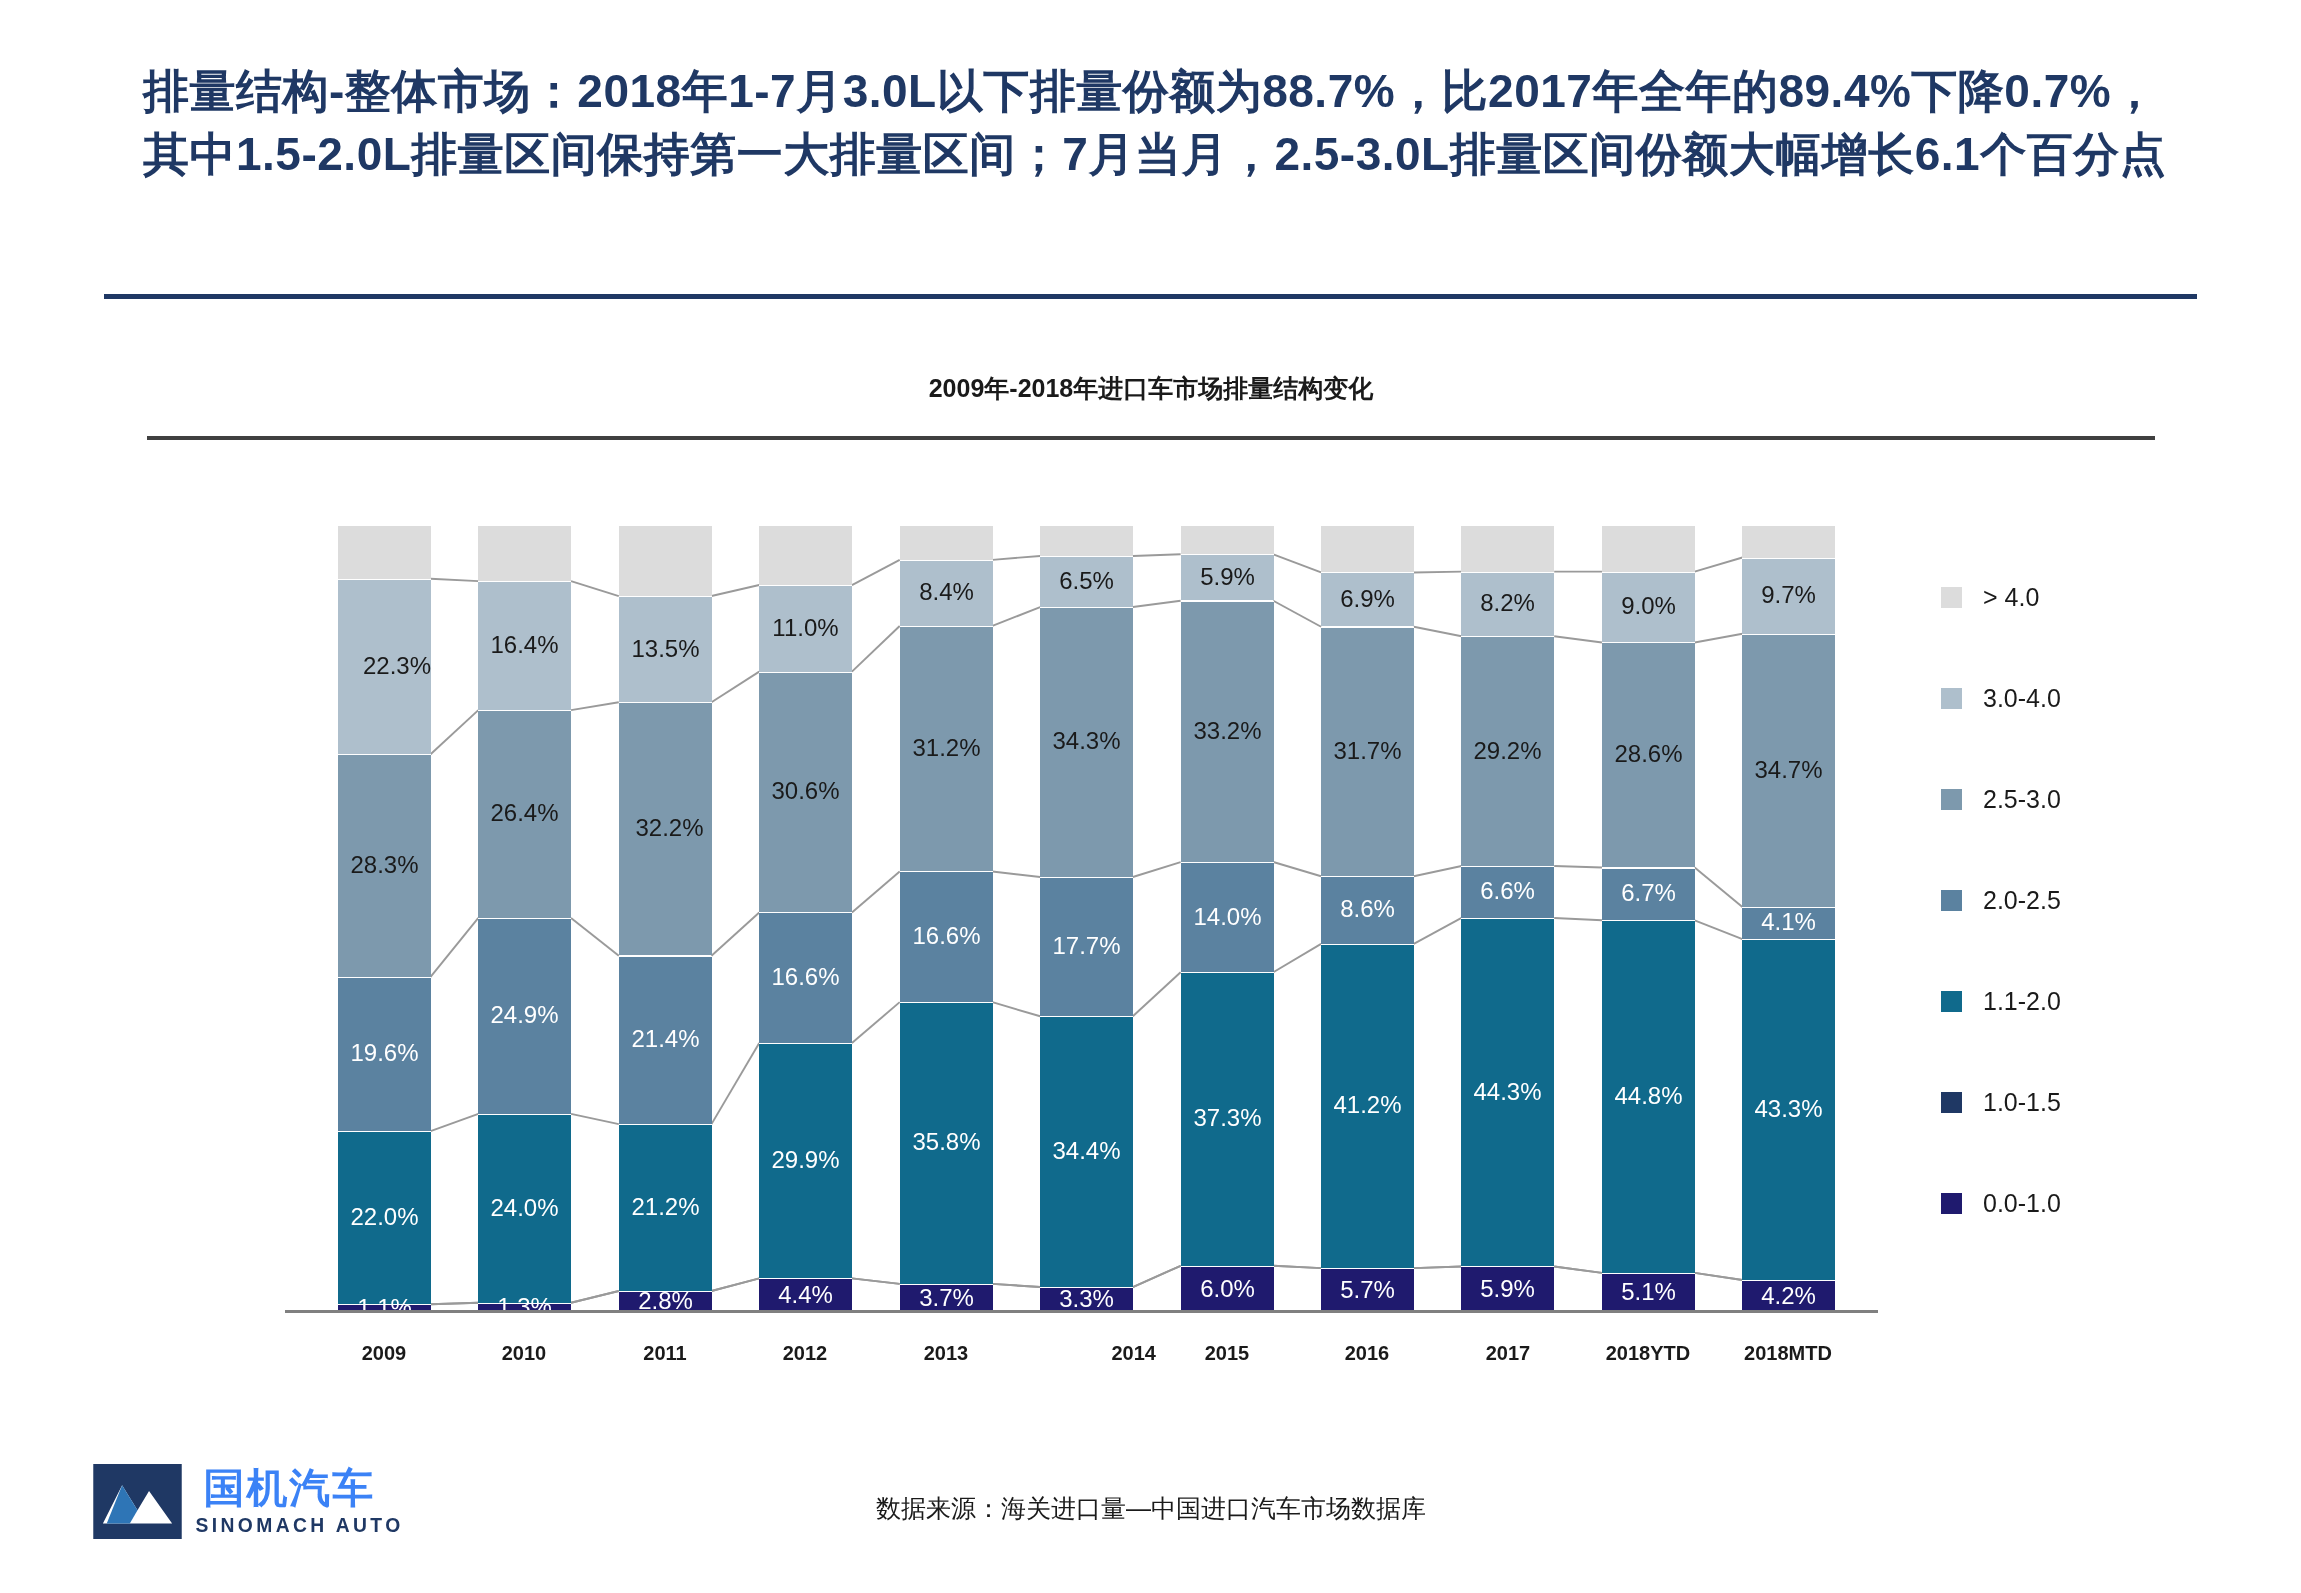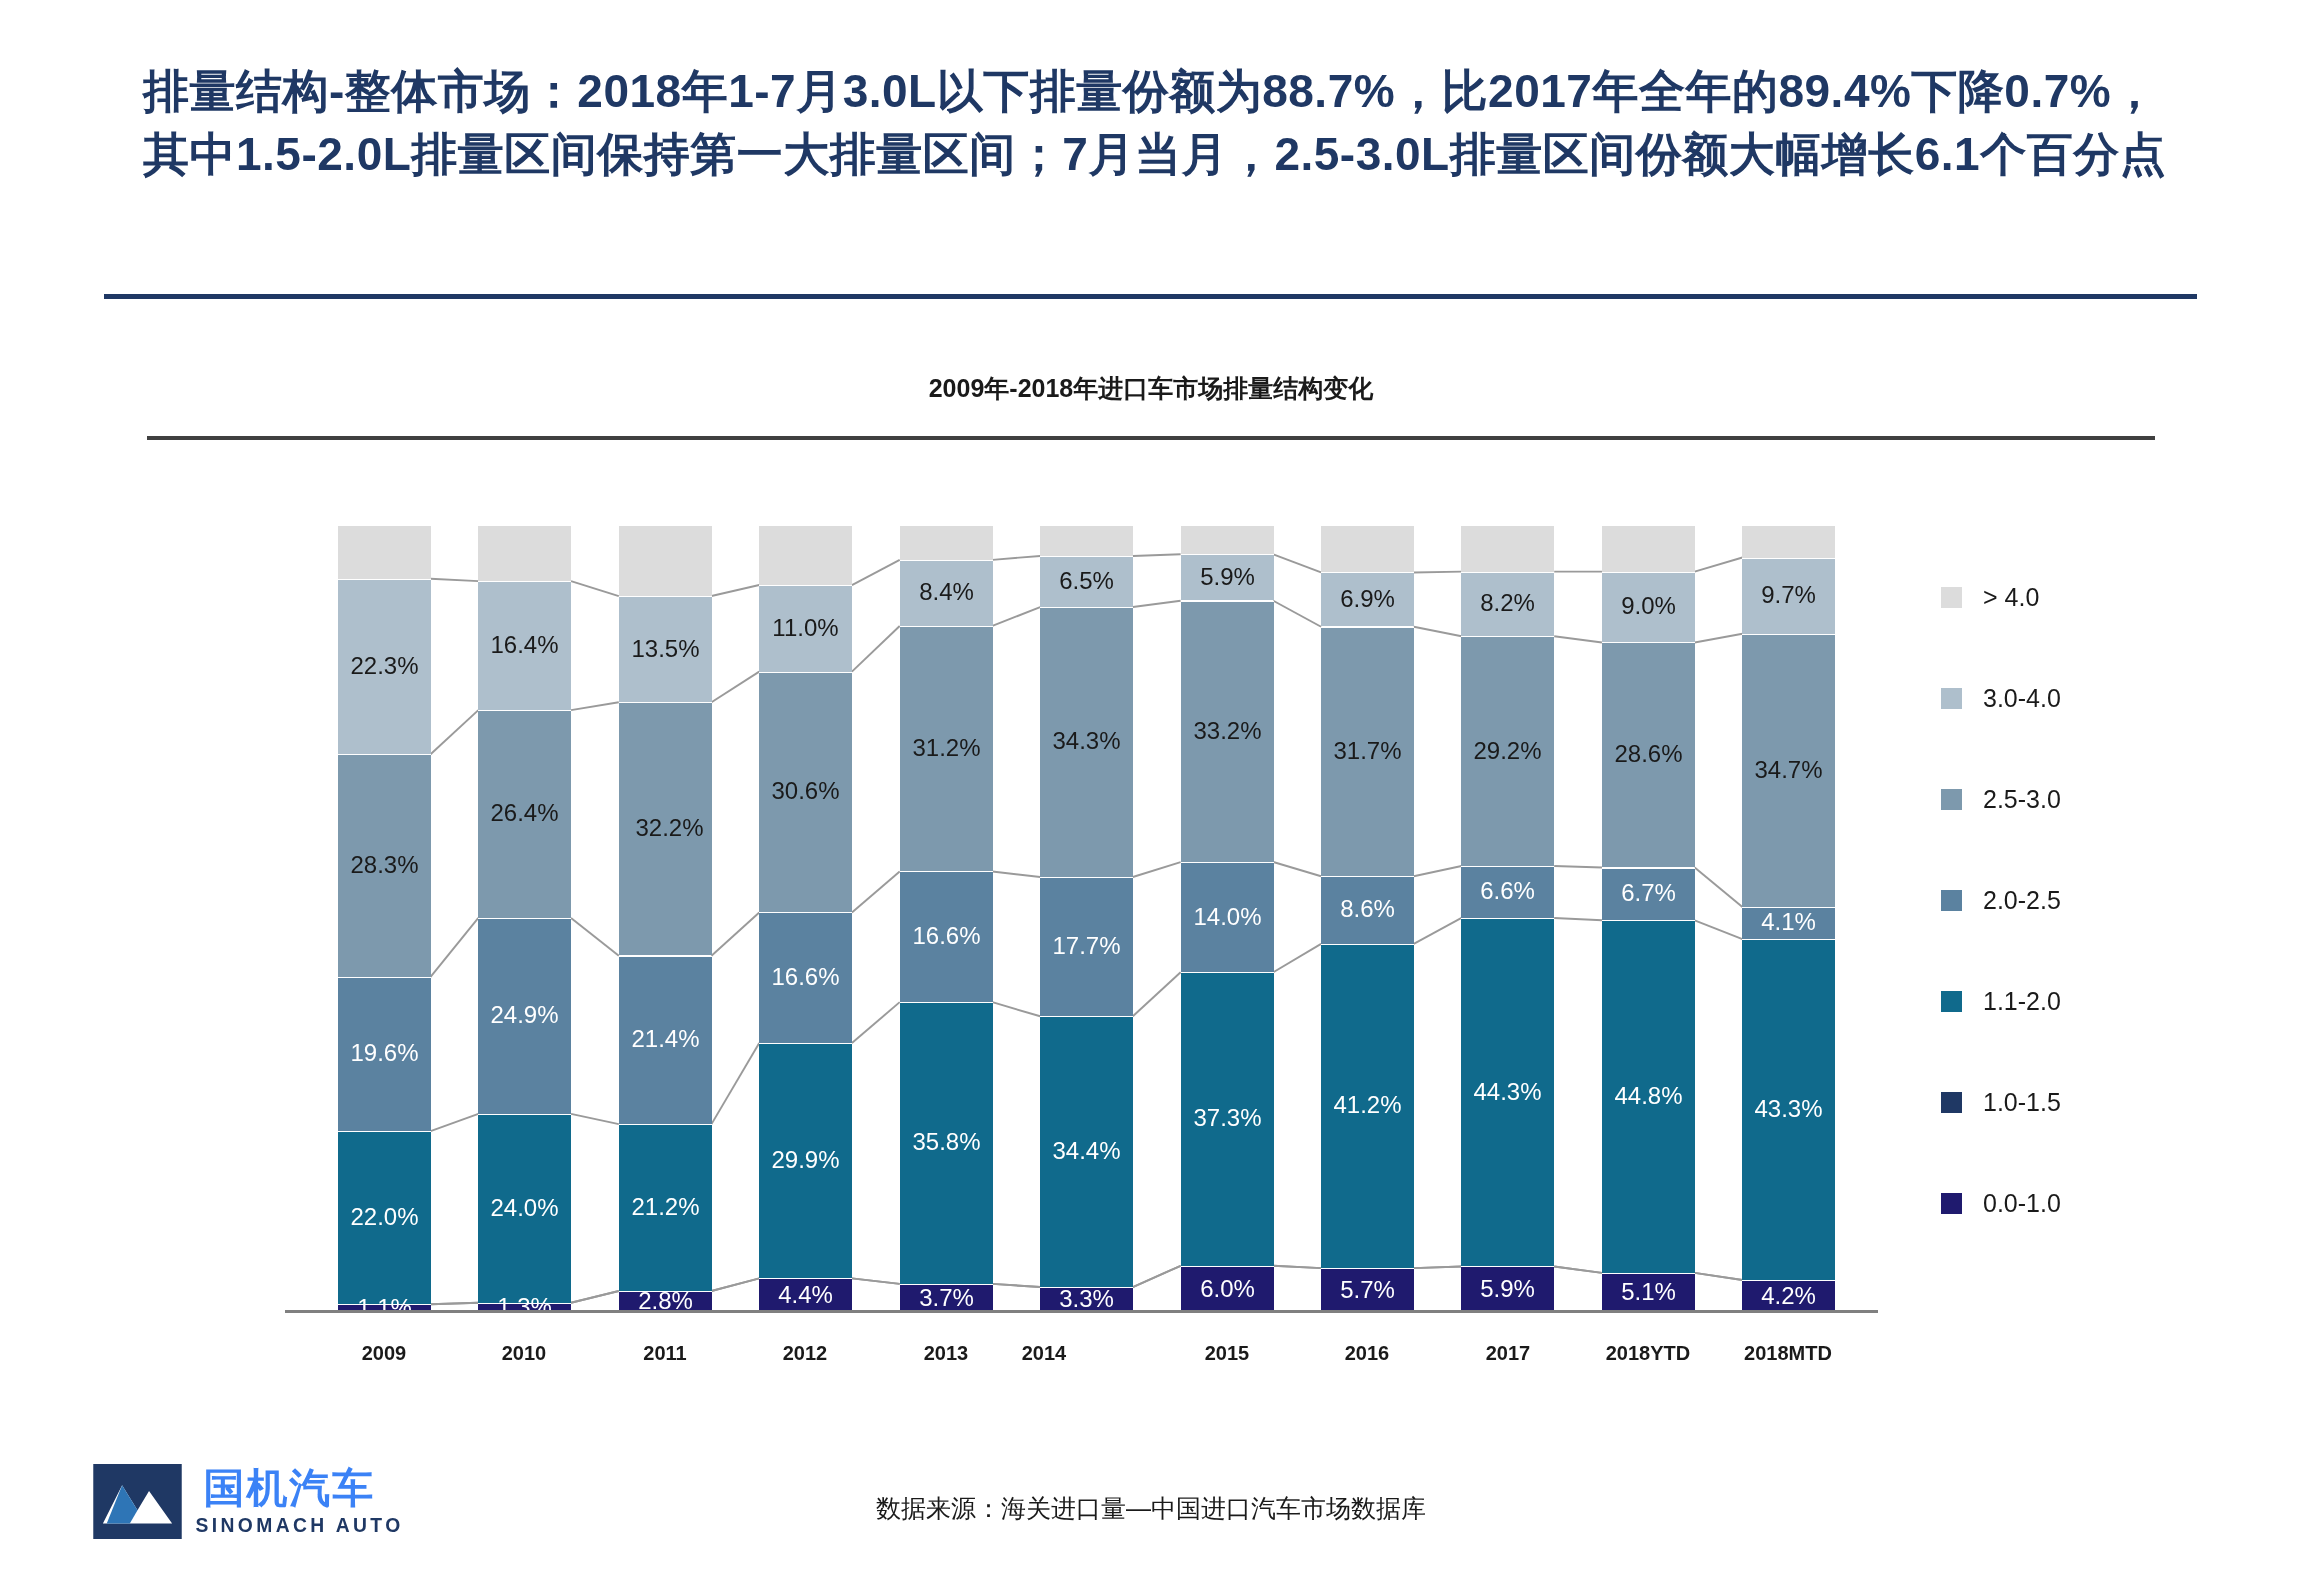--- a/index.html
+++ b/index.html
@@ -270,21 +270,21 @@
       <path d="M 1429.818181818182 773.435 L 1479.2727272727275 780.77" stroke="#9a9a9a" stroke-width="2" fill="none"></path>
       <path d="M 1429.818181818182 408.315 L 1479.2727272727275 427.875" stroke="#9a9a9a" stroke-width="2" fill="none"></path>
       <path d="M 1429.818181818182 353.71 L 1479.2727272727275 394.46" stroke="#9a9a9a" stroke-width="2" fill="none"></path>
       <path d="M 1429.818181818182 120.62000000000002 L 1479.2727272727275 111.65499999999992" stroke="#9a9a9a" stroke-width="2" fill="none"></path>
       <path d="M 1429.818181818182 47.26999999999995 L 1479.2727272727275 32.599999999999845" stroke="#9a9a9a" stroke-width="2" fill="none"></path>
     </svg>
   <div class="plot" id="plot">
       <div class="col" style="left: 24px; width: 93px;">
         <div class="bar" style="top: 0px; height: 53px; background: rgb(220, 220, 220);"></div>
         <div class="bar" style="top: 53px; height: 175px; background: rgb(174, 191, 204);"></div>
-        <div class="seg-label lbl-dark" style="top: 128px;">22.3%</div>
+        <div class="seg-label lbl-dark" style="top: 128px; text-align: right;">22.3%</div>
         <div class="bar" style="top: 228px; height: 223px; background: rgb(125, 153, 173);"></div>
         <div class="seg-label lbl-dark" style="top: 327px;">28.3%</div>
         <div class="bar" style="top: 451px; height: 154px; background: rgb(91, 130, 160);"></div>
         <div class="seg-label lbl-light" style="top: 515px;">19.6%</div>
         <div class="bar" style="top: 605px; height: 173px; background: rgb(16, 106, 140);"></div>
         <div class="seg-label lbl-light" style="top: 679px;">22.0%</div>
         <div class="bar" style="top: 778px; height: 0px; background: rgb(31, 56, 100);"></div>
         <div class="bar" style="top: 778px; height: 8.7px; background: rgb(31, 26, 110);"></div>
         <div class="seg-label lbl-light" style="top: 770px;">1.1%</div>
       </div>
@@ -430,21 +430,21 @@
       </div>
     </div>
   <div class="baseline"></div>
 
   <div class="xaxis" id="xaxis">
       <div class="xtick" style="left: 0px; width: 140px;">2009</div>
       <div class="xtick" style="left: 140px; width: 140px;">2010</div>
       <div class="xtick" style="left: 281px; width: 140px;">2011</div>
       <div class="xtick" style="left: 421px; width: 140px;">2012</div>
       <div class="xtick" style="left: 562px; width: 140px;">2013</div>
-      <div class="xtick" style="left: 660px; width: 140px;">2014</div>
+      <div class="xtick" style="left: 702px; width: 140px; text-align: right;">2014</div>
       <div class="xtick" style="left: 843px; width: 140px;">2015</div>
       <div class="xtick" style="left: 983px; width: 140px;">2016</div>
       <div class="xtick" style="left: 1124px; width: 140px;">2017</div>
       <div class="xtick" style="left: 1264px; width: 140px;">2018YTD</div>
       <div class="xtick" style="left: 1404px; width: 140px;">2018MTD</div>
     </div>
 
   <div class="legend" id="legend">
       <div class="legend-item">
         <span class="legend-swatch" style="background: rgb(220, 220, 220);"></span>

